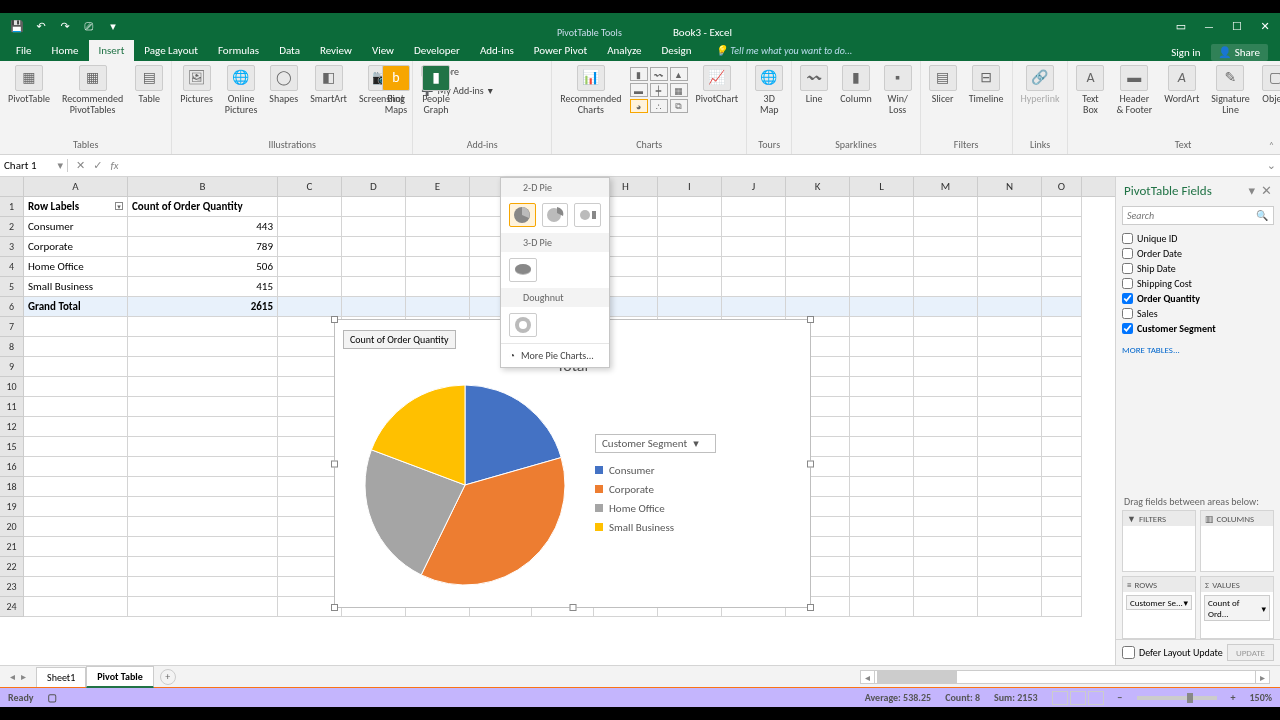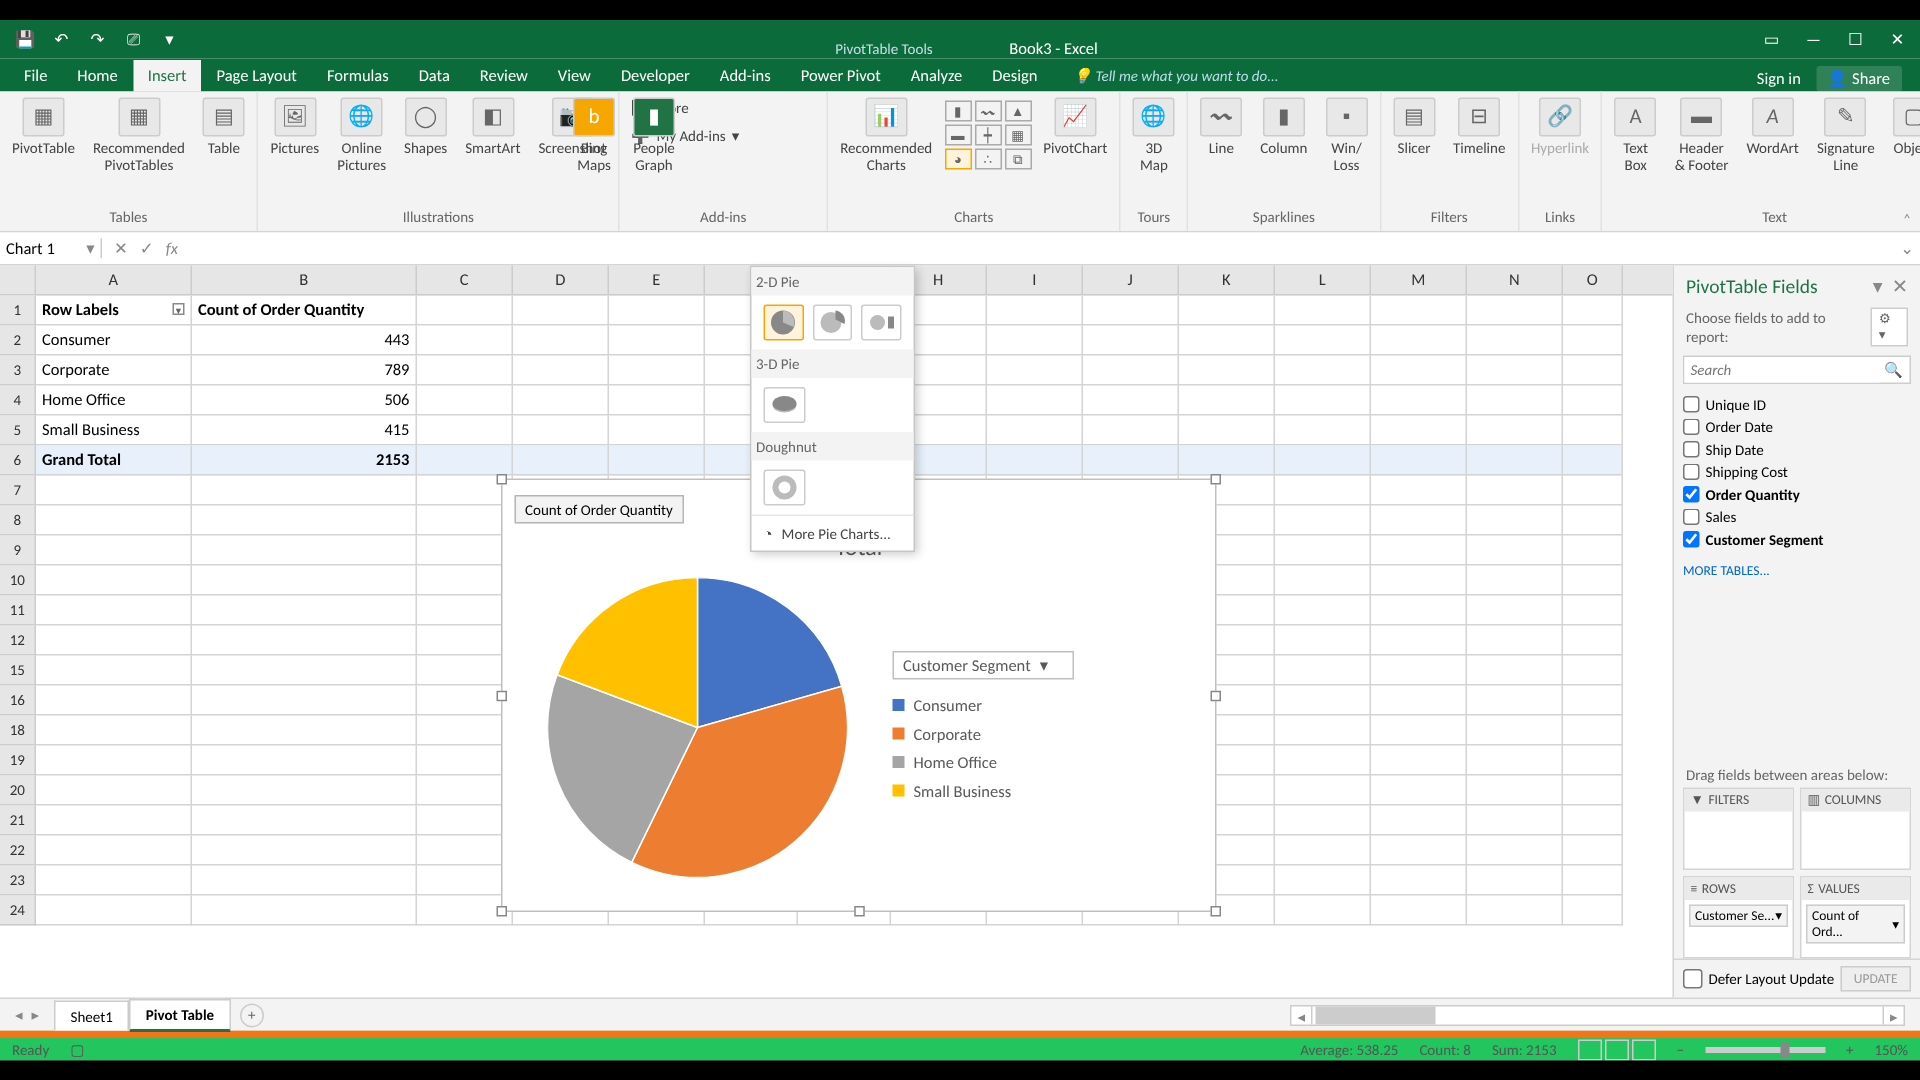--- a/index.html
+++ b/index.html
@@ -49,21 +49,21 @@
 .ch { border-right: 1px solid #ccc; text-align: center; line-height: 20px; color: #333; background: #e6e6e6; }
 .grid-body { flex: 1; overflow: hidden; position: relative; }
 .row { display: flex; height: 20px; }
 .rh { width: 24px; background: #e6e6e6; border-right: 1px solid #ccc; border-bottom: 1px solid #ccc; text-align: center; font-size: 10px; line-height: 20px; color: #333; }
 .cell { border-right: 1px solid #d4d4d4; border-bottom: 1px solid #d4d4d4; padding: 0 4px; line-height: 20px; font-size: 11px; overflow: hidden; white-space: nowrap; }
 .bold { font-weight: 600; }
 .num { text-align: right; }
 .pivot-filter { float: right; width: 8px; height: 8px; border: 1px solid #888; margin-top: 5px; font-size: 7px; line-height: 7px; text-align: center; color: #666; }
 
 .pie-menu { position: absolute; left: 500px; top: 0; width: 110px; background: #fff; border: 1px solid #c6c6c6; box-shadow: 2px 2px 6px rgba(0,0,0,.2); font-size: 10px; z-index: 50; }
-.pie-menu-section { padding: 3px 3px; color: #666; background: #f3f3f3; }
+.pie-menu-section { padding: 3px 22px; color: #666; background: #f3f3f3; }
 .pie-menu-row { display: flex; gap: 6px; padding: 6px 8px; }
 .pie-thumb { width: 28px; height: 24px; border: 1px solid #ccc; border-radius: 2px; display: flex; align-items: center; justify-content: center; cursor: pointer; }
 .pie-thumb.sel { border-color: #f7a600; background: #fff3dc; }
 .pie-more { padding: 5px 8px; border-top: 1px solid #e6e6e6; color: #444; cursor: pointer; display: flex; gap: 6px; align-items: center; }
 
 .chart-obj { position: absolute; left: 334px; top: 142px; width: 477px; height: 289px; background: #fff; border: 1px solid #bfbfbf; z-index: 20; }
 .chart-handle { position: absolute; width: 7px; height: 7px; background: #fff; border: 1px solid #888; }
 .ch-n { top: -4px; left: 50%; transform: translateX(-50%); }
 .ch-s { bottom: -4px; left: 50%; transform: translateX(-50%); }
 .ch-e { right: -4px; top: 50%; transform: translateY(-50%); }
@@ -104,21 +104,21 @@
 .sheet-tabs { height: 22px; border-top: 1px solid #d4d4d4; background: #f3f3f3; display: flex; align-items: center; font-size: 10px; position: relative; }
 .st-nav { display: flex; gap: 6px; padding: 0 10px; color: #888; }
 .stab { padding: 3px 10px; border: 1px solid #ccc; border-bottom: none; background: #fff; margin-top: 1px; cursor: pointer; }
 .stab.active { font-weight: 600; border-bottom: 2px solid #217346; }
 .stab-add { width: 16px; height: 16px; border: 1px solid #ccc; border-radius: 50%; text-align: center; line-height: 14px; margin-left: 6px; cursor: pointer; color: #666; }
 .hscroll { position: absolute; right: 10px; width: 410px; height: 14px; border: 1px solid #ccc; background: #fff; display: flex; }
 .hscroll .thumb { width: 80px; background: #ccc; margin-left: 2px; }
 .hscroll .arr { width: 14px; text-align: center; color: #888; border-left: 1px solid #ccc; }
 .hscroll .arr:first-child { border-left: none; border-right: 1px solid #ccc; }
 
-.statusbar { height: 20px; background: #22c55e; border-top: 5px solid #f97316; display: flex; align-items: center; font-size: 10px; color: #555; padding: 0 8px; justify-content: space-between; }
+.statusbar { height: 20px; background: #c4b5fd; border-top: 1px solid #f97316; display: flex; align-items: center; font-size: 10px; color: #555; padding: 0 8px; justify-content: space-between; font-weight: bold; }
 .status-right { display: flex; gap: 14px; align-items: center; }
 .zoom-slider { width: 80px; height: 4px; background: #ccc; position: relative; }
 .zoom-slider::after { content: ''; position: absolute; right: 24px; top: -3px; width: 6px; height: 10px; background: #888; }
 .view-btns { display: flex; gap: 2px; }
 .view-btns span { width: 16px; height: 14px; border: 1px solid #ccc; display: inline-block; cursor: pointer; }
 
 .letterbox-top, .letterbox-bottom { position: fixed; left: 0; width: 1280px; height: 13px; background: #000; z-index: 1000; }
 .letterbox-top { top: 0; } .letterbox-bottom { bottom: 0; }
 </style>
 </head>
@@ -471,21 +471,21 @@
             <div class="cell" style="width: 64px;"></div>
             <div class="cell" style="width: 64px;"></div>
             <div class="cell" style="width: 64px;"></div>
             <div class="cell" style="width: 64px;"></div>
             <div class="cell" style="width: 64px;"></div>
             <div class="cell" style="width: 40px;"></div>
           </div>
           <div class="row">
             <div class="rh">6</div>
             <div class="cell" style="width: 104px; background: rgb(232, 241, 251);"><span class="bold">Grand Total</span></div>
-            <div class="cell num" style="width: 150px; background: rgb(232, 241, 251);"><span class="bold">2153</span></div>
+            <div class="cell num" style="width: 150px; background: rgb(232, 241, 251);"><span class="bold">2615</span></div>
             <div class="cell" style="width: 64px; background: rgb(232, 241, 251);"></div>
             <div class="cell" style="width: 64px; background: rgb(232, 241, 251);"></div>
             <div class="cell" style="width: 64px; background: rgb(232, 241, 251);"></div>
             <div class="cell" style="width: 62px; background: rgb(232, 241, 251);"></div>
             <div class="cell" style="width: 62px; background: rgb(232, 241, 251);"></div>
             <div class="cell" style="width: 64px; background: rgb(232, 241, 251);"></div>
             <div class="cell" style="width: 64px; background: rgb(232, 241, 251);"></div>
             <div class="cell" style="width: 64px; background: rgb(232, 241, 251);"></div>
             <div class="cell" style="width: 64px; background: rgb(232, 241, 251);"></div>
             <div class="cell" style="width: 64px; background: rgb(232, 241, 251);"></div>
@@ -858,24 +858,20 @@
   </div>
 
   <div class="fields-pane">
     <div class="fp-header">
       <span>PivotTable Fields</span>
       <span class="fp-close">
             <span>▾</span>
             <span>✕</span>
           </span>
     </div>
-    <div class="fp-sub">
-      <span>Choose fields to add to report:</span>
-      <span class="fp-gear">⚙ ▾</span>
-    </div>
     <div class="fp-search">
       <input placeholder="Search" style="">
       <span>🔍</span>
     </div>
     <div class="field-list" id="fieldList">
           <div class="field-item">
             <input type="checkbox" style="">
             <label>Unique ID</label>
           </div>
           <div class="field-item">

